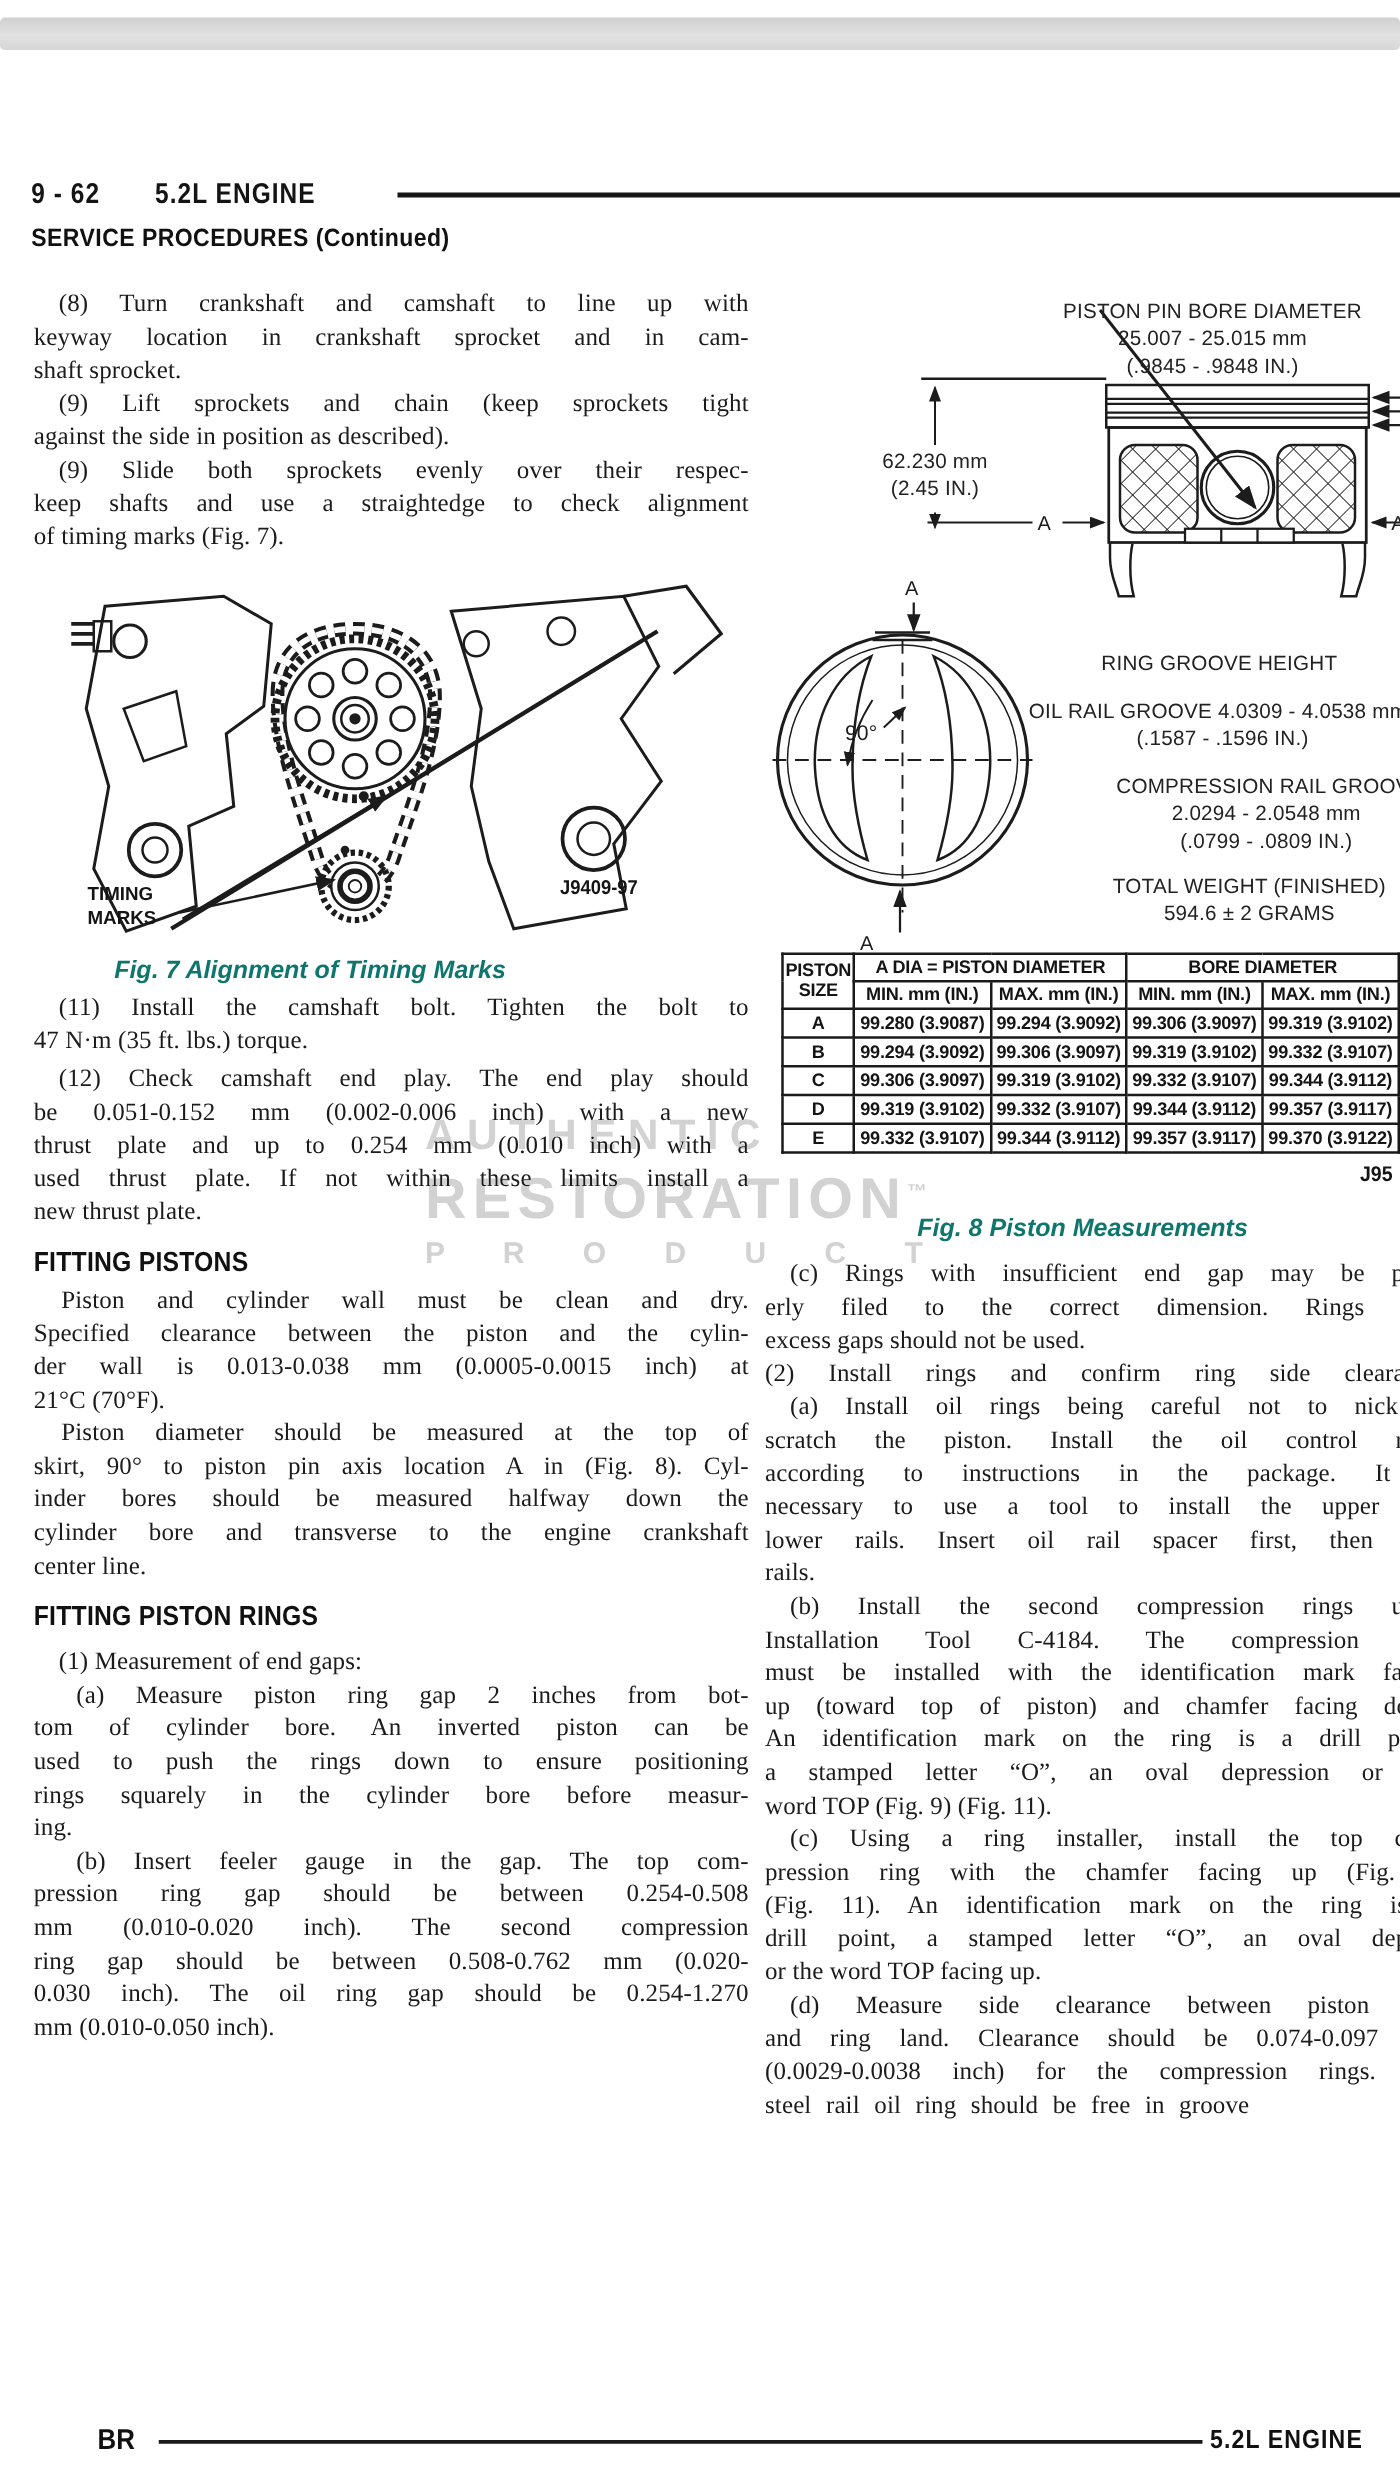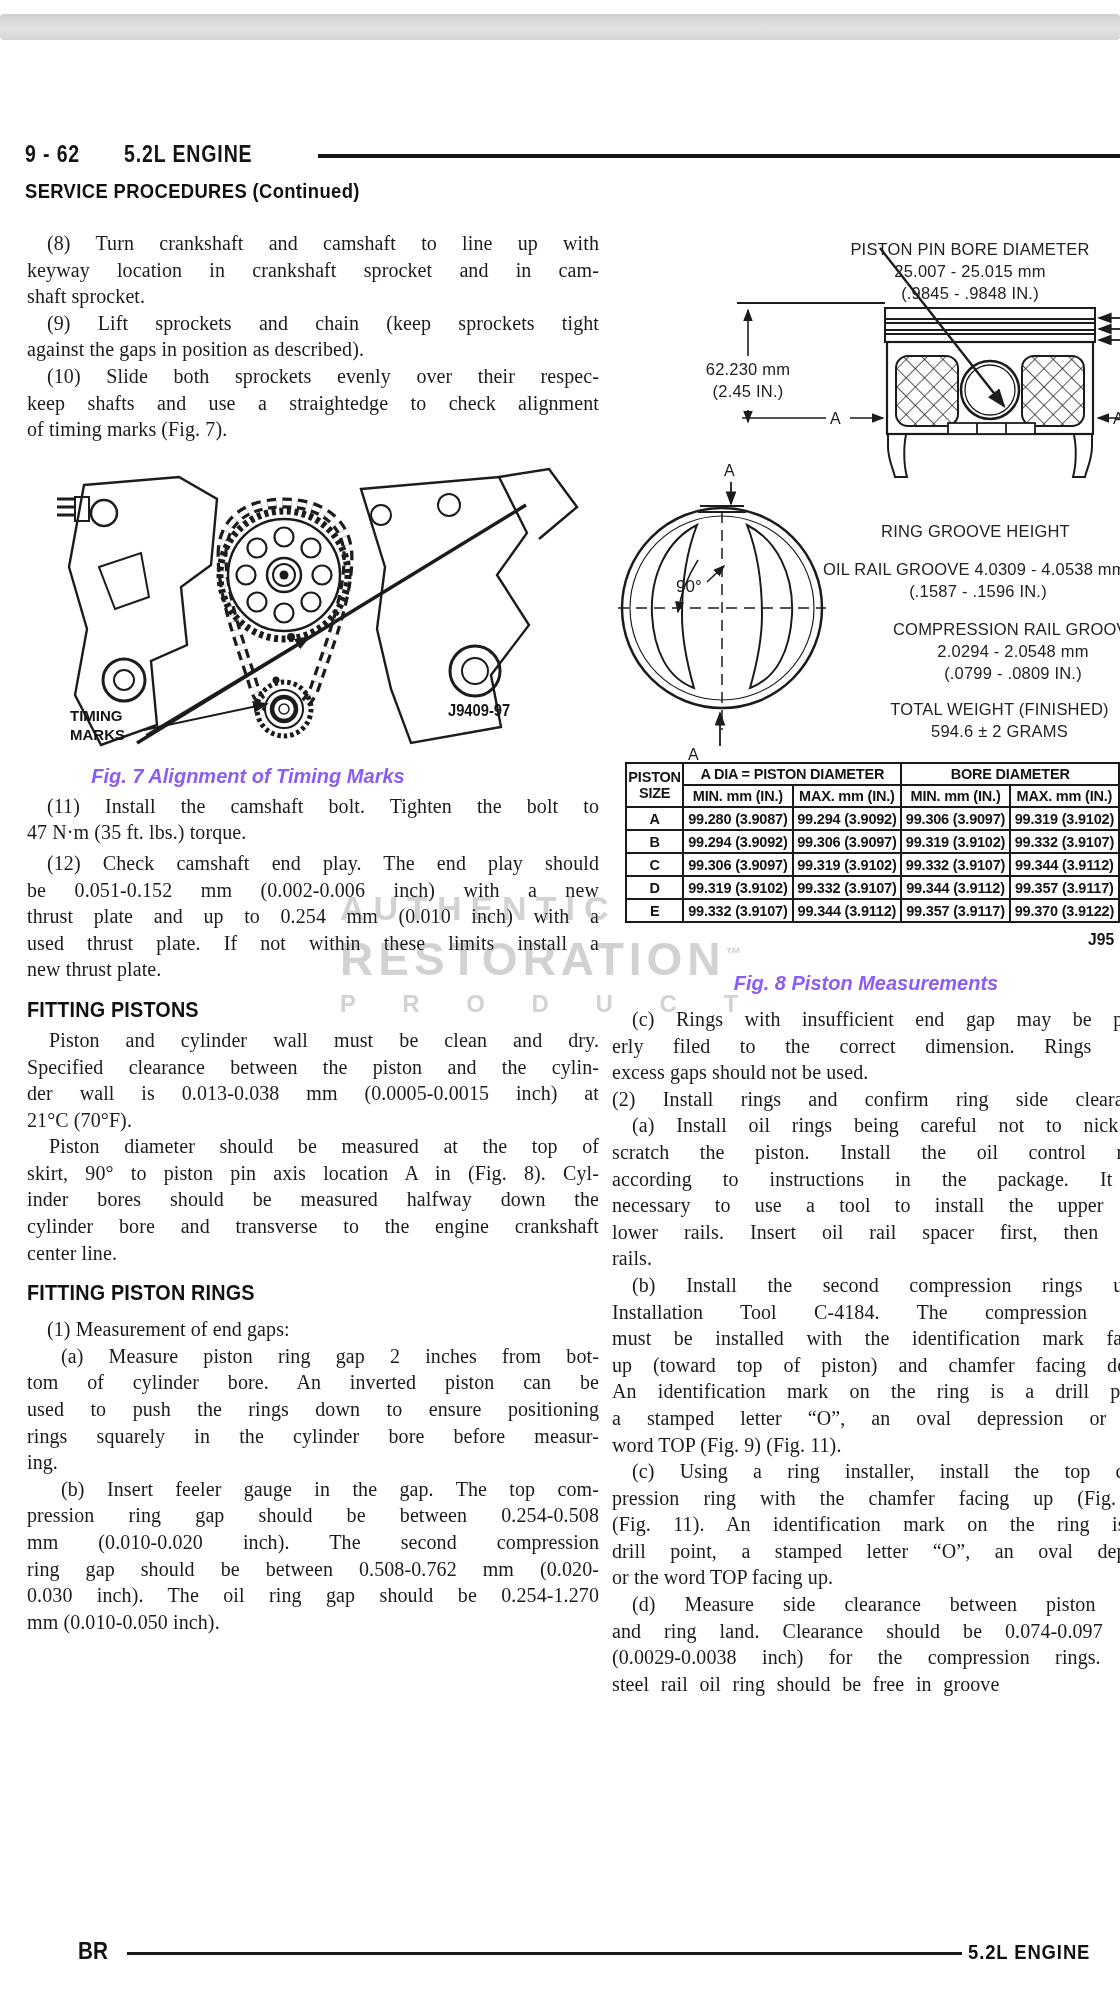--- a/index.html
+++ b/index.html
@@ -28,21 +28,21 @@
   .sub-head{font-family:"Liberation Sans",sans-serif;font-weight:700;font-size:22px;color:#111;
             height:30px;margin-top:14px;}
   .sub-head span{display:inline-block;transform:scaleX(.9);transform-origin:0 50%;letter-spacing:.2px;}
   
   .fig7{position:relative;width:556px;height:312px;margin:4px 0 0 2px;}
   .fig-label{position:absolute;font-family:"Liberation Sans",sans-serif;font-weight:700;
              font-size:15px;line-height:19px;color:#141414;}
   .fig-num{position:absolute;font-family:"Liberation Sans",sans-serif;font-weight:700;font-size:16px;
            transform:scaleX(.92);transform-origin:0 50%;color:#141414;}
   .caption{font-family:"Liberation Sans",sans-serif;font-weight:700;font-style:italic;font-size:20px;
-           text-align:center;height:28px;margin-top:6px;color:#8b5cf6;}
+           text-align:center;height:28px;margin-top:6px;color:#0f766e;}
   .cap7{padding-right:130px;}
   .cap8{width:508px;margin-bottom:6px;}
   
   .draft{position:absolute;font-family:"Liberation Sans",sans-serif;font-size:16.5px;line-height:22px;
          color:#222;text-align:center;white-space:nowrap;letter-spacing:.2px;}
   .draft div{white-space:nowrap;}
   
   .spec{position:absolute;left:625px;top:762px;border-collapse:collapse;table-layout:fixed;
         font-family:"Liberation Sans",sans-serif;font-weight:700;font-size:14.5px;color:#141414;}
   .spec th,.spec td{border:2px solid #1a1a1a;text-align:center;padding:0;height:21px;
@@ -82,24 +82,24 @@
   </div>
 
   <div class="colL">
     <div class="para">
         <div class="ln justify" style="text-indent: 20px;">(8) Turn crankshaft and camshaft to line up with</div>
         <div class="ln justify">keyway location in crankshaft sprocket and in cam-</div>
         <div class="ln ">shaft sprocket.</div>
       </div>
     <div class="para">
         <div class="ln justify" style="text-indent: 20px;">(9) Lift sprockets and chain (keep sprockets tight</div>
-        <div class="ln ">against the gaps in position as described).</div>
-      </div>
-    <div class="para">
-        <div class="ln justify" style="text-indent: 20px;">(10) Slide both sprockets evenly over their respec-</div>
+        <div class="ln ">against the side in position as described).</div>
+      </div>
+    <div class="para">
+        <div class="ln justify" style="text-indent: 20px;">(9) Slide both sprockets evenly over their respec-</div>
         <div class="ln justify">keep shafts and use a straightedge to check alignment</div>
         <div class="ln ">of timing marks (Fig. 7).</div>
       </div>
 
     <div class="fig7">
       <svg width="556" height="312" viewBox="0 0 556 312">
         <defs>
           <marker id="ah1" markerWidth="9" markerHeight="8" refX="7" refY="3" orient="auto">
             <path d="M0,0L8,3L0,6Z" fill="#1c1c1c"></path>
           </marker>

